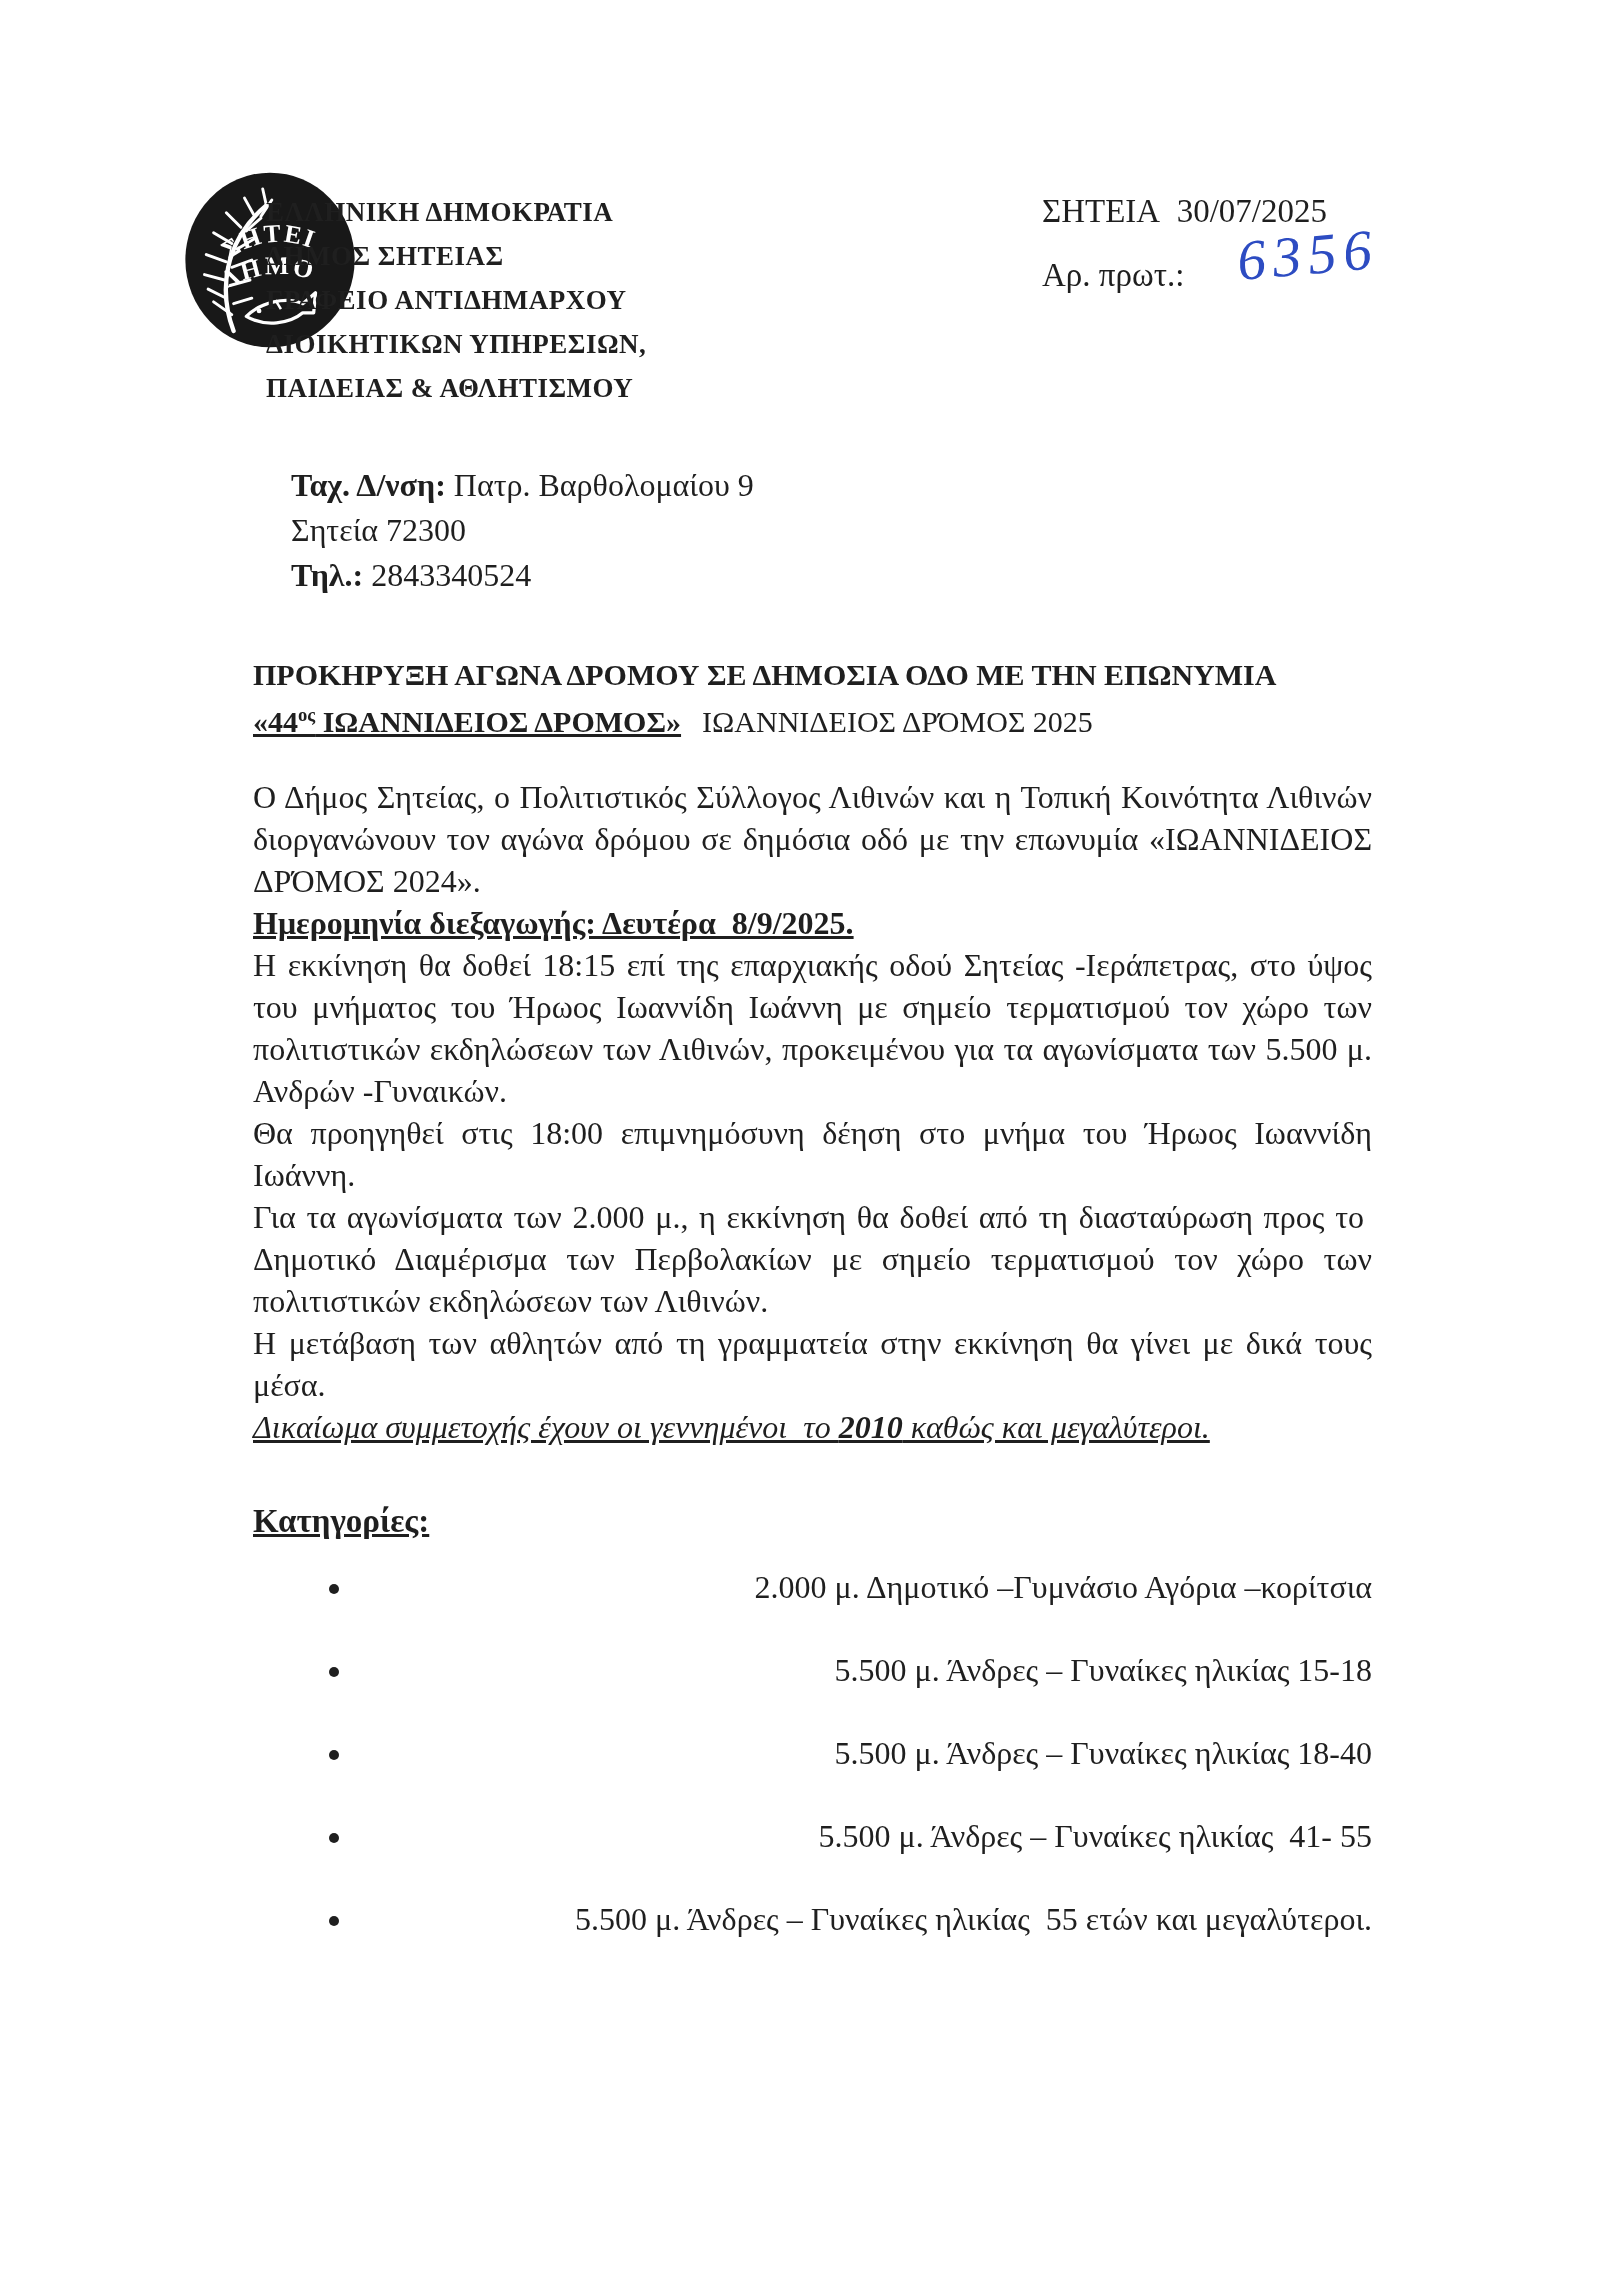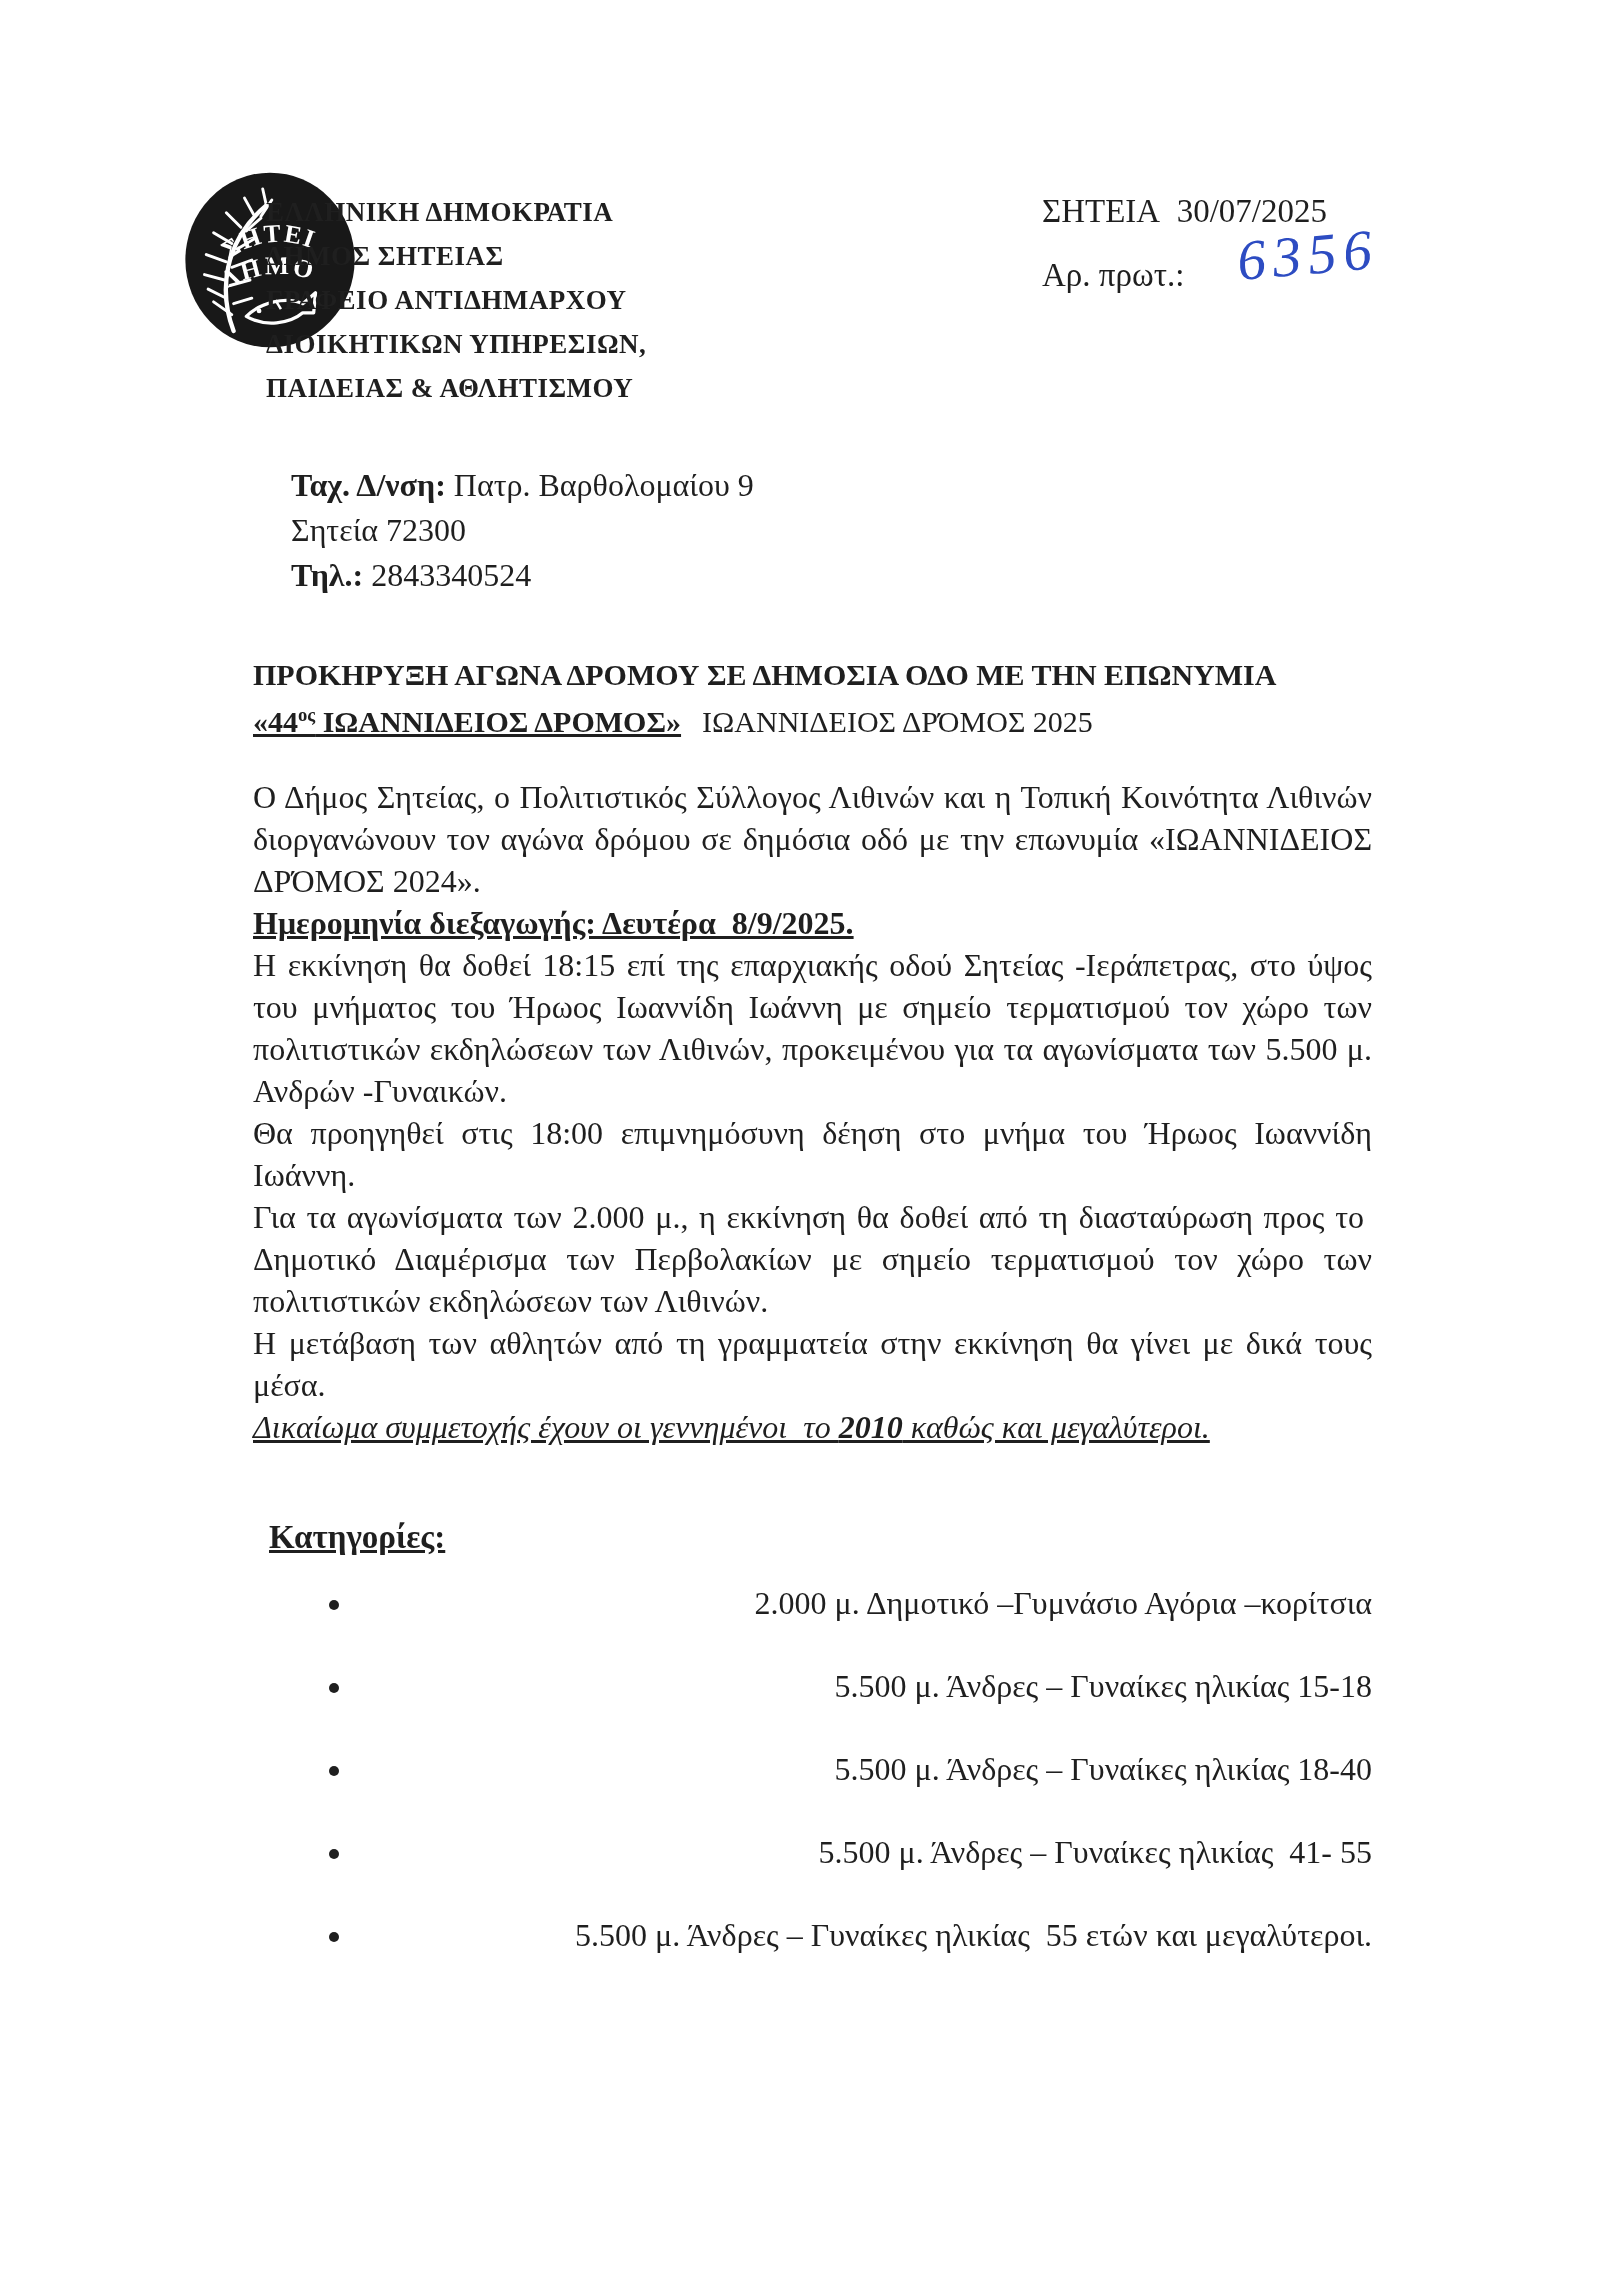--- a/index.html
+++ b/index.html
@@ -56,21 +56,21 @@
     margin-top:41px; font-weight:bold; text-decoration:underline;
   }
   .eligibility { font-style:italic; text-decoration:underline; }
   .eligibility b { font-weight:bold;font-style:italic; }
 
   
   .cats {
     position:absolute; left:253px; top:1500px; width:1119px;
     font-size:32px; line-height:42px;
   }
-  .cats-heading { font-weight:bold; text-decoration:underline; margin:16px; font-size:33px; }
+  .cats-heading { font-weight:bold; text-decoration:underline; margin:0; font-size:33px; }
   .cats ul { margin:24px 0 0 0; padding-left:102px;text-align:right; }
   .cats li { margin-bottom:41px; }
 </style>
 </head>
 <body>
 
 <div class="page">
 
   <svg class="seal" viewBox="0 0 100 100" aria-hidden="true">
     <ellipse cx="50" cy="50" rx="46.5" ry="48" fill="#181818"></ellipse>

